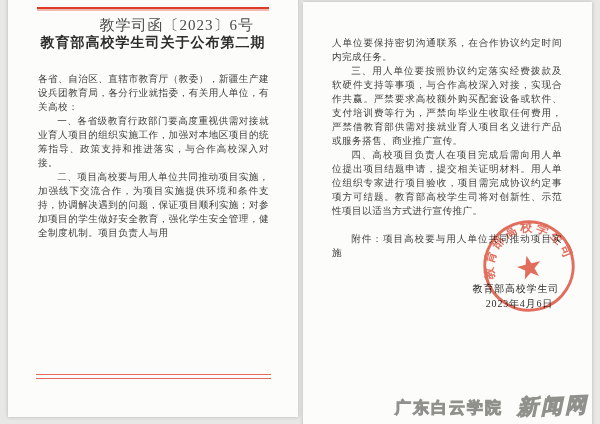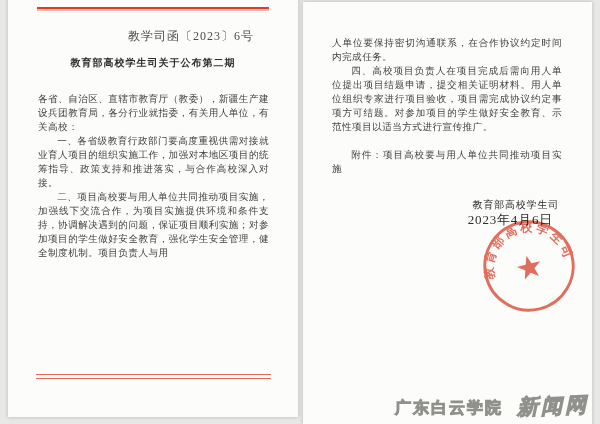--- a/index.html
+++ b/index.html
@@ -18,47 +18,47 @@
   
   .doc-header{
     margin-top:48px;text-align:center;color:#dc3c28;
     font-size:20px;font-weight:bold;letter-spacing:7px;text-indent:7px;
   }
   .rule-top{
     margin:10px auto 0;width:232px;height:2px;background:#dc3c28;
     box-shadow:0 2px 0 rgba(220,60,40,.35);
   }
   .doc-number{
-    margin-top:19px;text-align:right;padding-right:44px;
-    font-size:12px;color:#4a4a46;letter-spacing:1px;padding-left:36px;
+    margin-top:7px;text-align:right;padding-right:44px;
+    font-size:15px;color:#4a4a46;letter-spacing:1px;padding-left:36px;
   }
   .doc-title{
-    margin-top:10px;text-align:center;font-weight:bold;
-    font-size:10px;line-height:15px;color:#2e2e2e;letter-spacing:1px;
+    margin-top:0;text-align:center;font-weight:bold;
+    font-size:14px;line-height:15px;color:#2e2e2e;letter-spacing:1px;
   }
   .body{
     font-size:9.6px;line-height:14px;color:#3f3f3f;
     text-align:justify;letter-spacing:.45px;
   }
   .body p{margin:0;}
   .body .indent{text-indent:2em;}
   .page-left .body{margin:22px 29px 0 30px;}
   .rule-bottom{
     position:absolute;left:28px;right:27px;top:377px;height:3px;
     border-top:1.3px solid #e2503c;border-bottom:1.3px solid #e2503c;opacity:.85;
   }
 
   
   .page-right .body{margin:34px 30px 8px 29px;}
   .attachment{margin-top:14px !important;text-indent:2em;}
   .signature{
     margin-top:21px;text-align:right;padding-right:33px;
     font-size:10px;line-height:15px;color:#2c2c2c;letter-spacing:.8px;
   }
-  .signature .date{padding-right:6px;font-size:13px;}
+  .signature .date{padding-right:6px;font-size:10px;}
   .seal{
     position:absolute;left:178px;top:216px;width:96px;height:96px;
     mix-blend-mode:multiply;opacity:.85;transform:rotate(-14deg);
   }
 
   
   .watermark{
     position:absolute;right:11px;bottom:4px;white-space:nowrap;
     color:transparent;-webkit-text-stroke:1px #90908c;font-weight:bold;
   }
@@ -83,21 +83,22 @@
       <p>各省、自治区、直辖市教育厅（教委），新疆生产建设兵团教育局，各分行业就指委，有关用人单位，有关高校：</p>
       <p class="indent">一、各省级教育行政部门要高度重视供需对接就业育人项目的组织实施工作，加强对本地区项目的统筹指导、政策支持和推进落实，与合作高校深入对接。</p>
       <p class="indent">二、项目高校要与用人单位共同推动项目实施，加强线下交流合作，为项目实施提供环境和条件支持，协调解决遇到的问题，保证项目顺利实施；对参加项目的学生做好安全教育，强化学生安全管理，健全制度机制。项目负责人与用</p>
     </div>
     <div class="rule-bottom"></div>
   </div>
 
   <div class="page page-right">
     <div class="body">
       <p>人单位要保持密切沟通联系，在合作协议约定时间内完成任务。</p>
-      <p class="indent">四、高校项目负责人在项目完成后需向用人单位提出项目结题申请，提交相关证明材料。用人单位组织专家进行项目验收，项目需完成协议约定事项方可结题。对参加项目的学生做好安全教育、示范性项目以适当方式进行宣传推广。</p>
+      <p class="indent">三、用人单位要按照协议约定落实经费拨款及软硬件支持等事项，与合作高校深入对接，实现合作共赢。严禁要求高校额外购买配套设备或软件、支付培训费等行为，严禁向毕业生收取任何费用，严禁借教育部供需对接就业育人项目名义进行产品或服务搭售、商业推广宣传。</p>
+      <p class="indent">四、高校项目负责人在项目完成后需向用人单位提出项目结题申请，提交相关证明材料。用人单位组织专家进行项目验收，项目需完成协议约定事项方可结题。教育部高校学生司将对创新性、示范性项目以适当方式进行宣传推广。</p>
       <p class="attachment">附件：项目高校要与用人单位共同推动项目实施</p>
     </div>
     <div class="signature">
       <div>教育部高校学生司</div>
       <div class="date">2023年4月6日</div>
     </div>
     <svg class="seal" viewBox="0 0 100 100">
       <circle cx="50" cy="50" r="46" fill="none" stroke="#e05542" stroke-width="3"></circle>
       <polygon fill="#e05542" points="50,39 53.1,47.8 62.4,48 55,53.6 57.6,62.5 50,57.2 42.4,62.5 45.1,53.6 37.6,48 46.9,47.8"></polygon>
       <path id="seal-arc" d="M 14 64 A 38 38 0 1 1 86 64" fill="none"></path>

